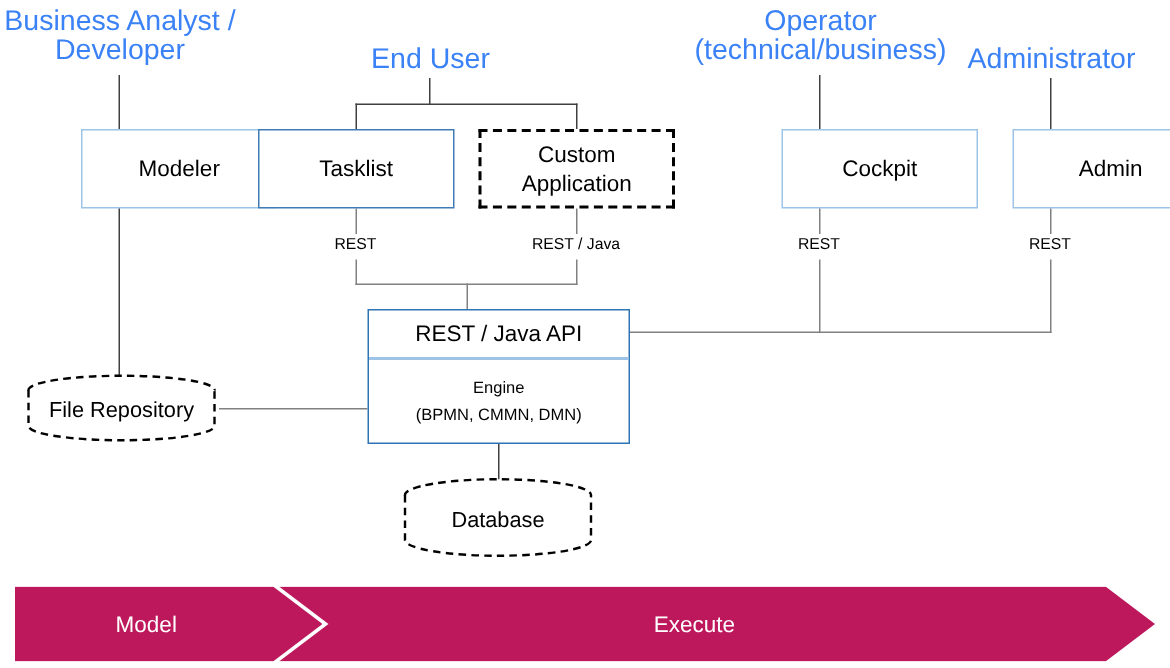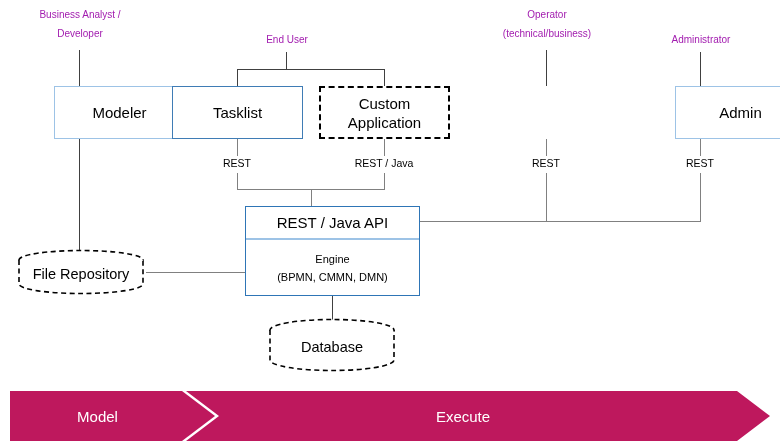--- a/index.html
+++ b/index.html
@@ -16,23 +16,23 @@
     width: 780px;
     height: 445px;
     background: #ffffff;
     overflow: hidden;
   }
 
   
   .role-label {
     position: absolute;
     text-align: center;
-    font-size: 10px;
+    font-size: 19px;
     line-height: 19px;
-    color: #a21caf;
+    color: #3b82f6;
     white-space: pre-line;
   }
 
   
   .box {
     position: absolute;
     box-sizing: border-box;
     background: #ffffff;
     display: flex;
     align-items: center;
@@ -150,20 +150,23 @@
 
   <div class="box solid-blue" style="left:172px; top:86px; width:131px; height:53px;">
     <span>Tasklist</span>
   </div>
 
   <div class="box dashed-black" style="left:319px; top:86px; width:131px; height:53px; white-space:pre-line;">
     <span>Custom
 Application</span>
   </div>
 
+  <div class="box pale-blue" style="left:481px; top:86px; width:131px; height:53px;">
+    <span>Cockpit</span>
+  </div>
 
   <div class="box pale-blue" style="left:635px; top:86px; width:131px; height:53px;">
     <span>Admin</span>
   </div>
 
   <div class="ln v gray" style="left:237px; top:139px; height:17px;"></div>
   <div class="ln v gray" style="left:237px; top:173px; height:17px;"></div>
   <div class="conn-label" style="left:207px; top:157px; width:60px;">REST</div>
 
   <div class="ln v gray" style="left:384px; top:139px; height:17px;"></div>

